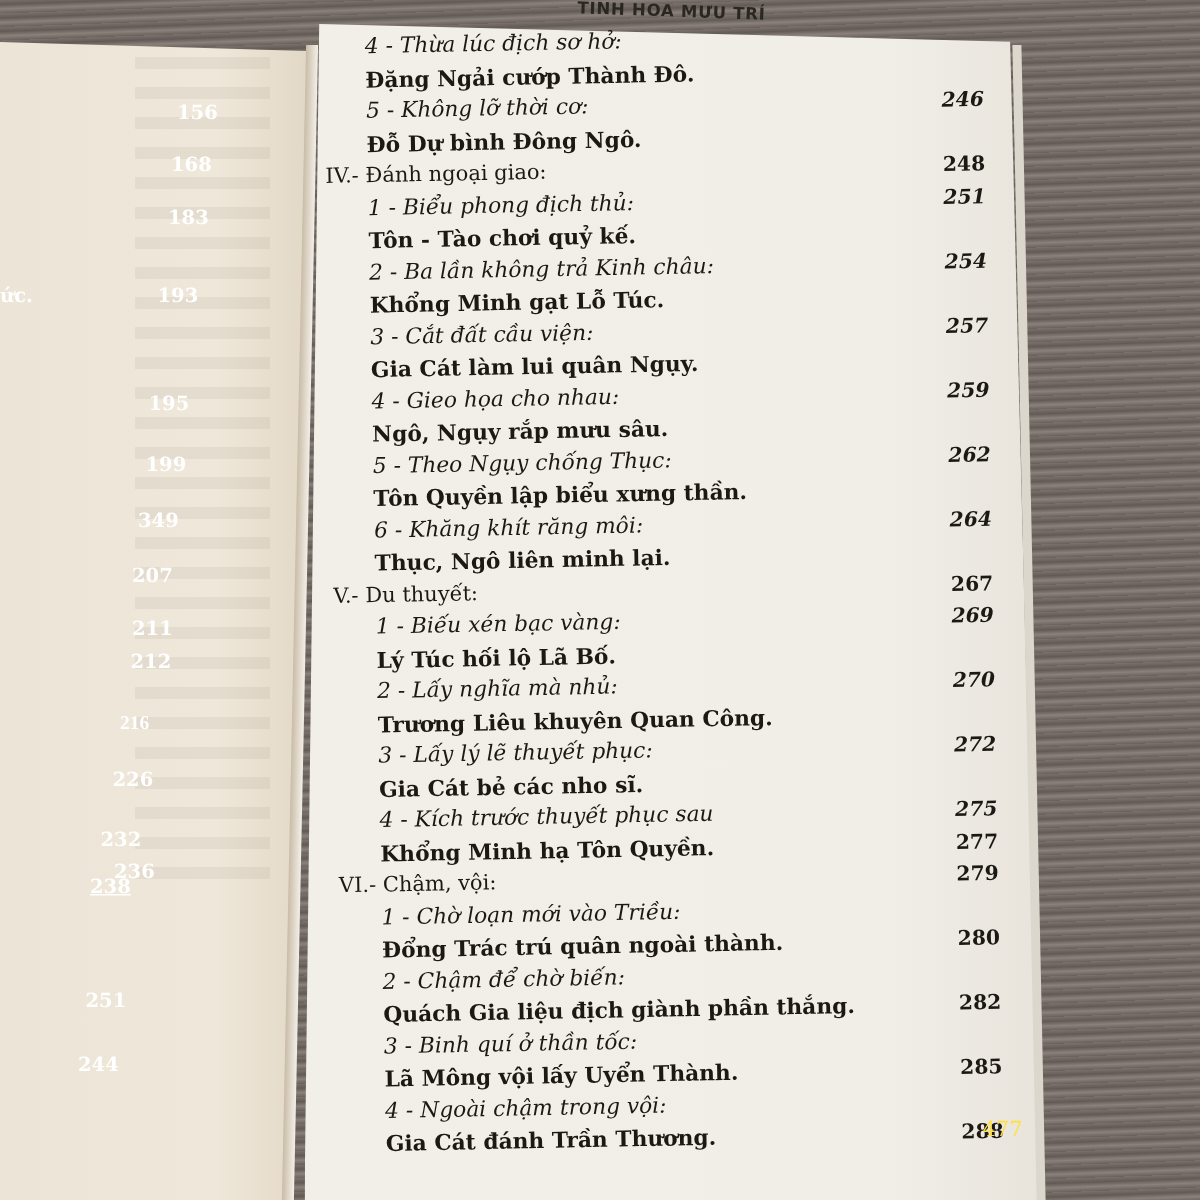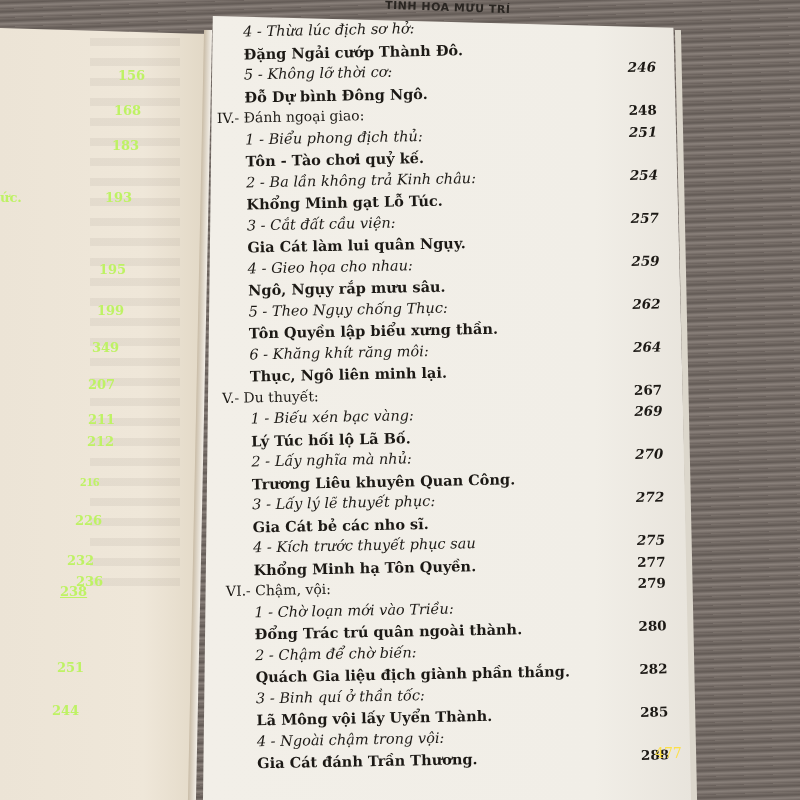--- a/index.html
+++ b/index.html
@@ -24,21 +24,21 @@
     .right-page {
       position: absolute; left: 203px; top: 8px; width: 490px; height: 792px;
       background: linear-gradient(90deg, #f2efe8 0%, #f1eee7 80%, #e8e4dc 100%);
       clip-path: polygon(2% 1%, 96% 2.5%, 100% 100%, 0 100%);
     }
     .page-edge {
       position:absolute; left: 683px; top: 30px; width: 6px; height: 770px;
       background: #dcd7cc; transform: skewX(1.2deg);
     }
     .left-num {
-      position: absolute; font-weight: bold; font-size: 13px; color: #bef264;
+      position: absolute; font-weight: bold; font-size: 13px; color: #ffffff;
     }
     .running-head {
       position: absolute; left: 385px; top: 1px; font-family: "DejaVu Sans", sans-serif;
       font-size: 11px; font-weight: bold; color: #2a2622; letter-spacing: 0.5px;
       transform: rotate(2deg);
     }
     .toc {
       position: absolute; left: 215px; top: 22px; width: 440px;
       transform: rotate(-1.1deg); transform-origin: top left;
       color: #1c1915;

